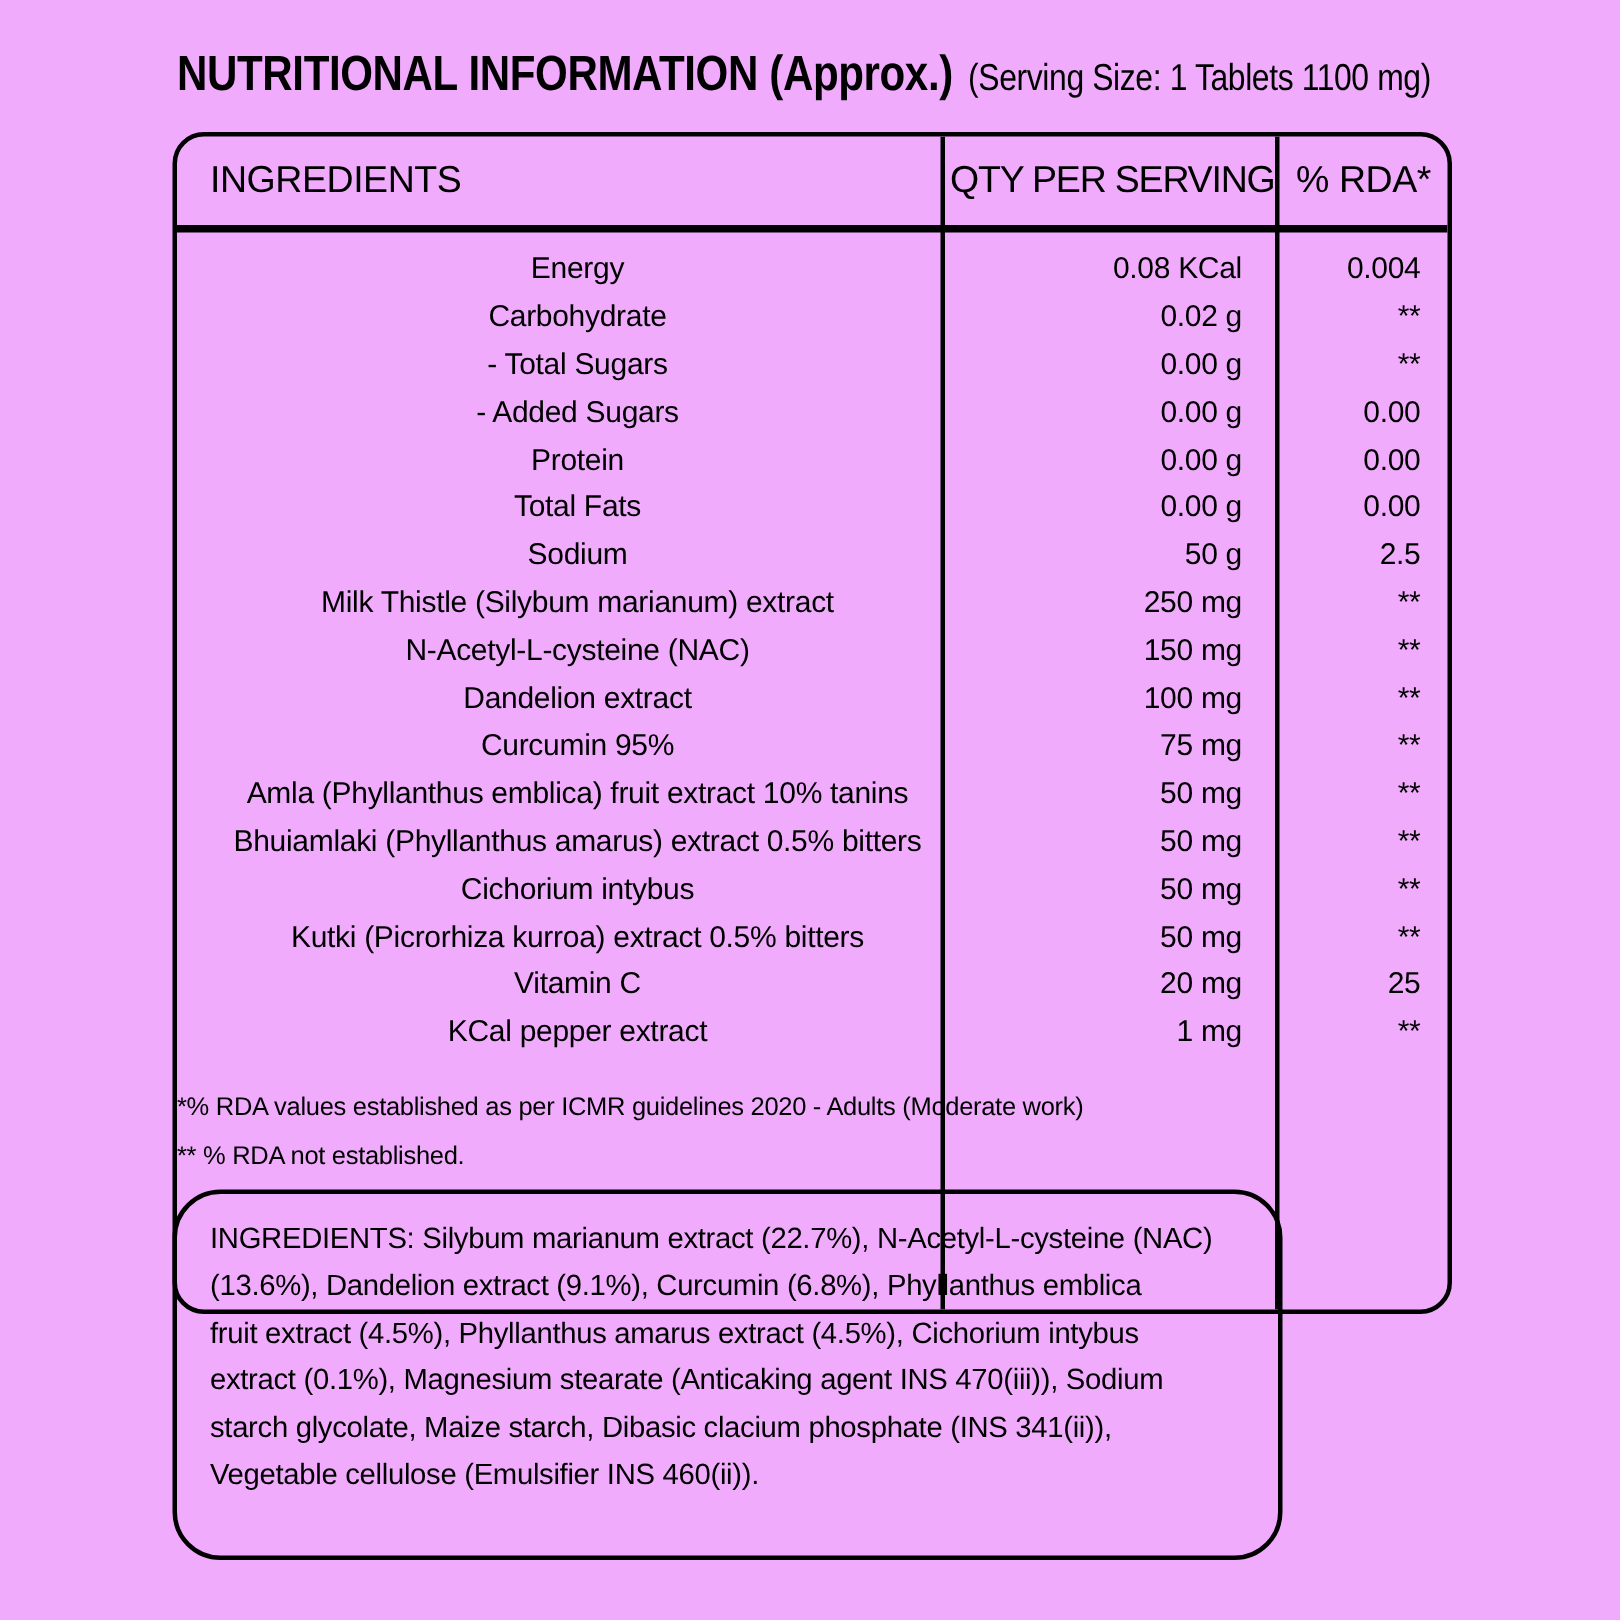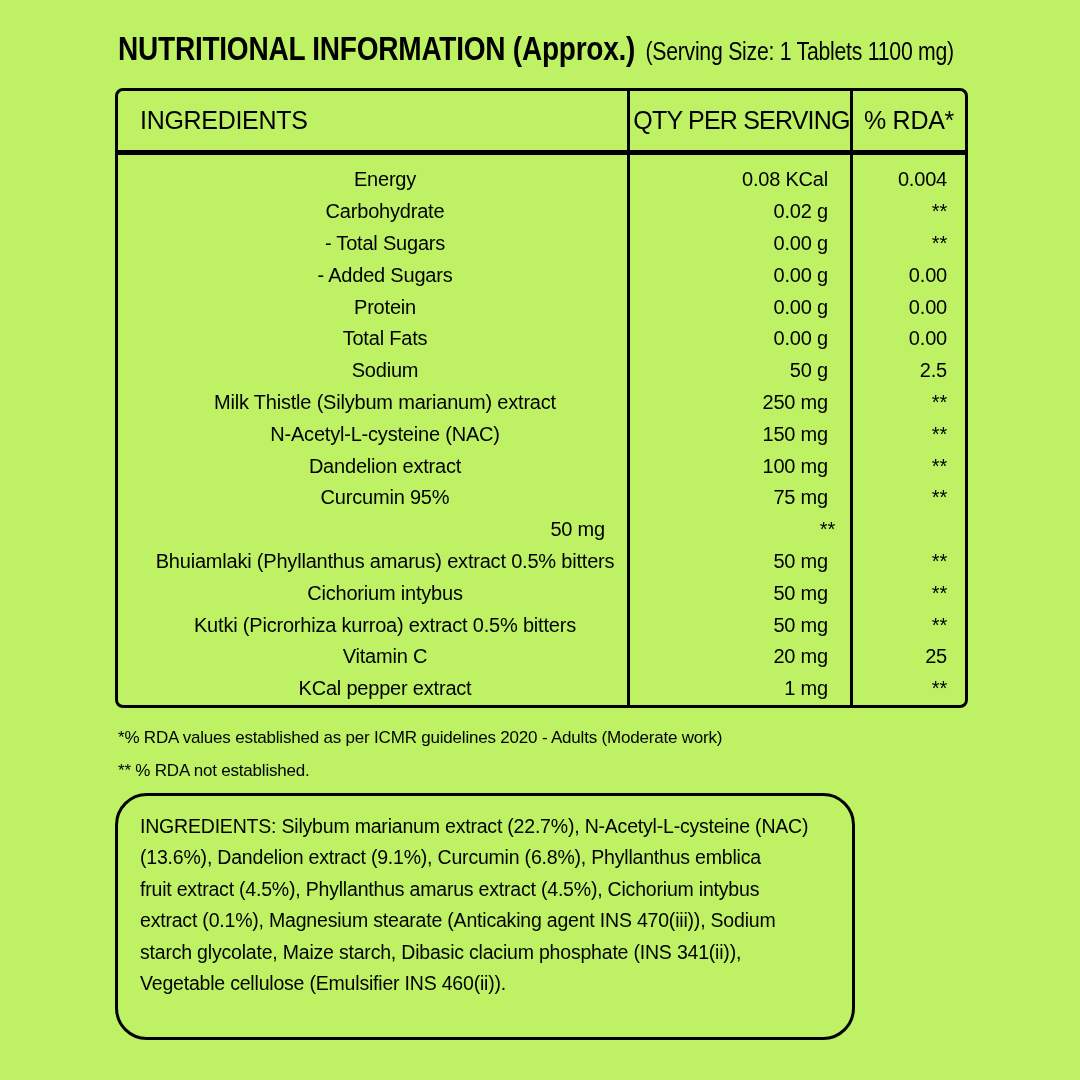--- a/index.html
+++ b/index.html
@@ -4,21 +4,21 @@
 <style>
   html, body {
     margin: 0;
     padding: 0;
     background: #ffffff;
   }
   .page {
     position: relative;
     width: 1080px;
     height: 1080px;
-    background: #bef264;
+    background: #f0abfc;
     color: #000000;
     font-family: "Liberation Sans", sans-serif;
     overflow: hidden;
   }
 
   
   .title-line {
     position: absolute;
     left: 118px;
     top: 30px;
@@ -39,23 +39,23 @@
     font-weight: 400;
     letter-spacing: -0.3px;
   }
 
   
   .nutri-table {
     position: absolute;
     left: 115px;
     top: 88px;
     width: 853px;
-    height: 620px;
+    height: 788px;
     border: 3px solid #000;
-    border-radius: 8px;
+    border-radius: 21px;
     box-sizing: border-box;
     overflow: hidden;
   }
   .vline {
     position: absolute;
     top: 0;
     bottom: 0;
     width: 3px;
     background: #000;
   }
@@ -209,20 +209,21 @@
         <div class="td-rda">**</div>
       </div>
 
       <div class="trow">
         <div class="td-name">Curcumin 95%</div>
         <div class="td-qty">75 mg</div>
         <div class="td-rda">**</div>
       </div>
 
       <div class="trow">
+        <div class="td-name">Amla (Phyllanthus emblica) fruit extract 10% tanins</div>
         <div class="td-qty">50 mg</div>
         <div class="td-rda">**</div>
       </div>
 
       <div class="trow">
         <div class="td-name">Bhuiamlaki (Phyllanthus amarus) extract 0.5% bitters</div>
         <div class="td-qty">50 mg</div>
         <div class="td-rda">**</div>
       </div>
 

